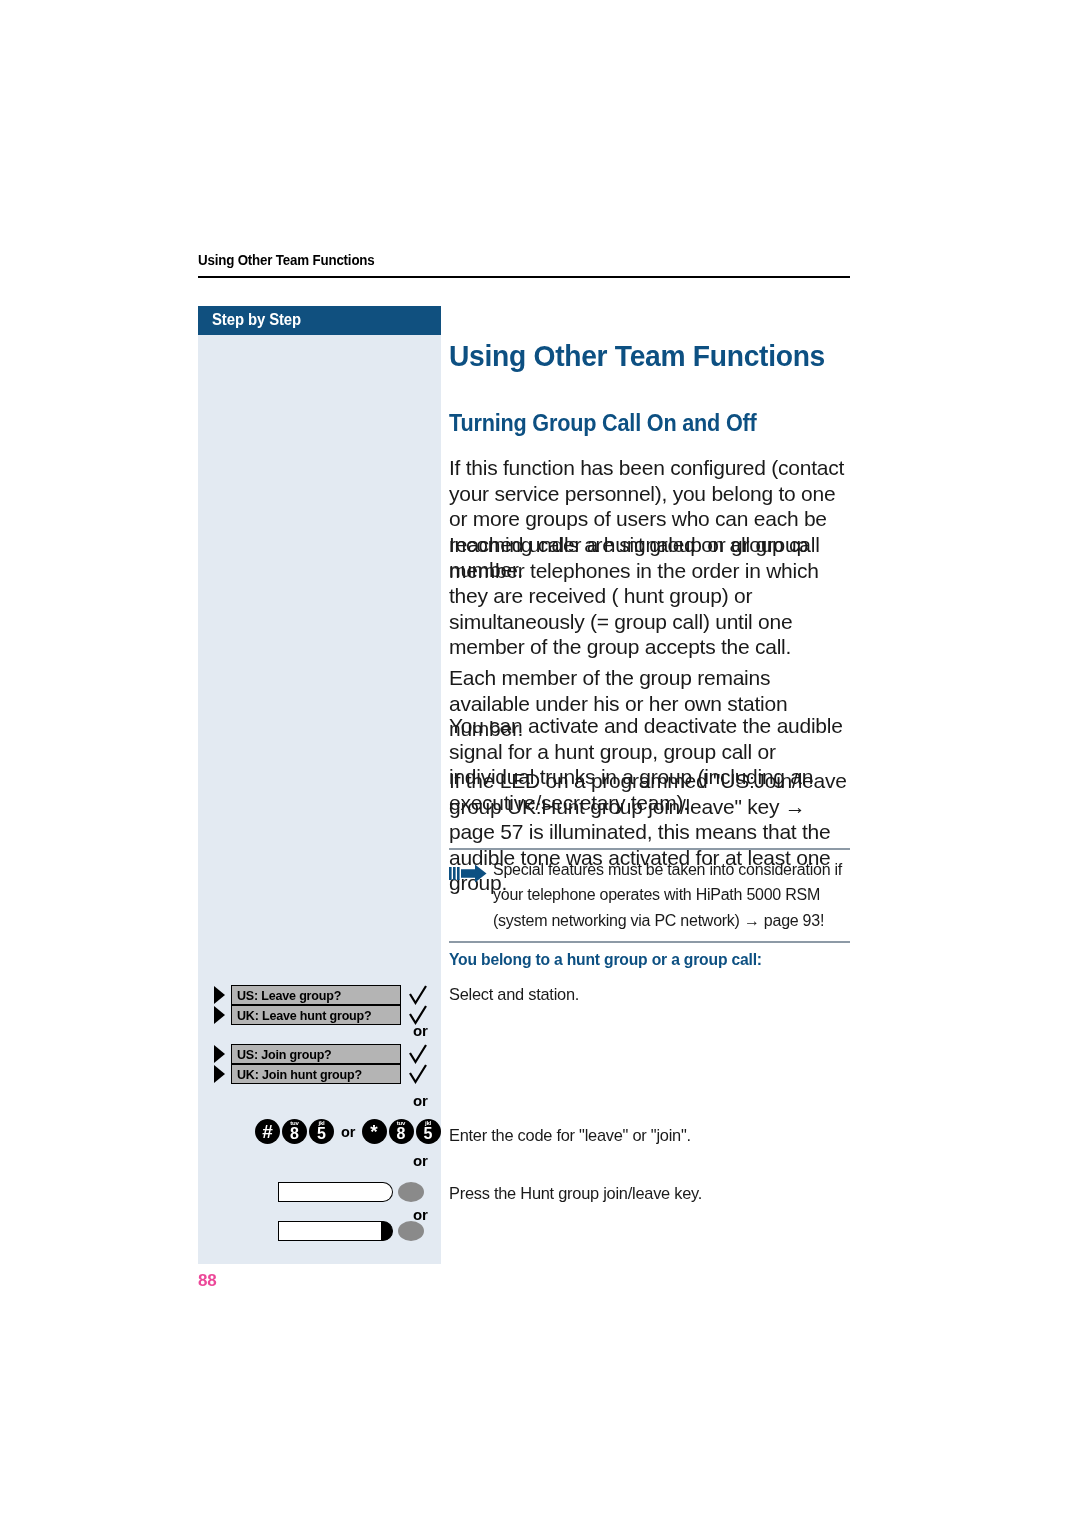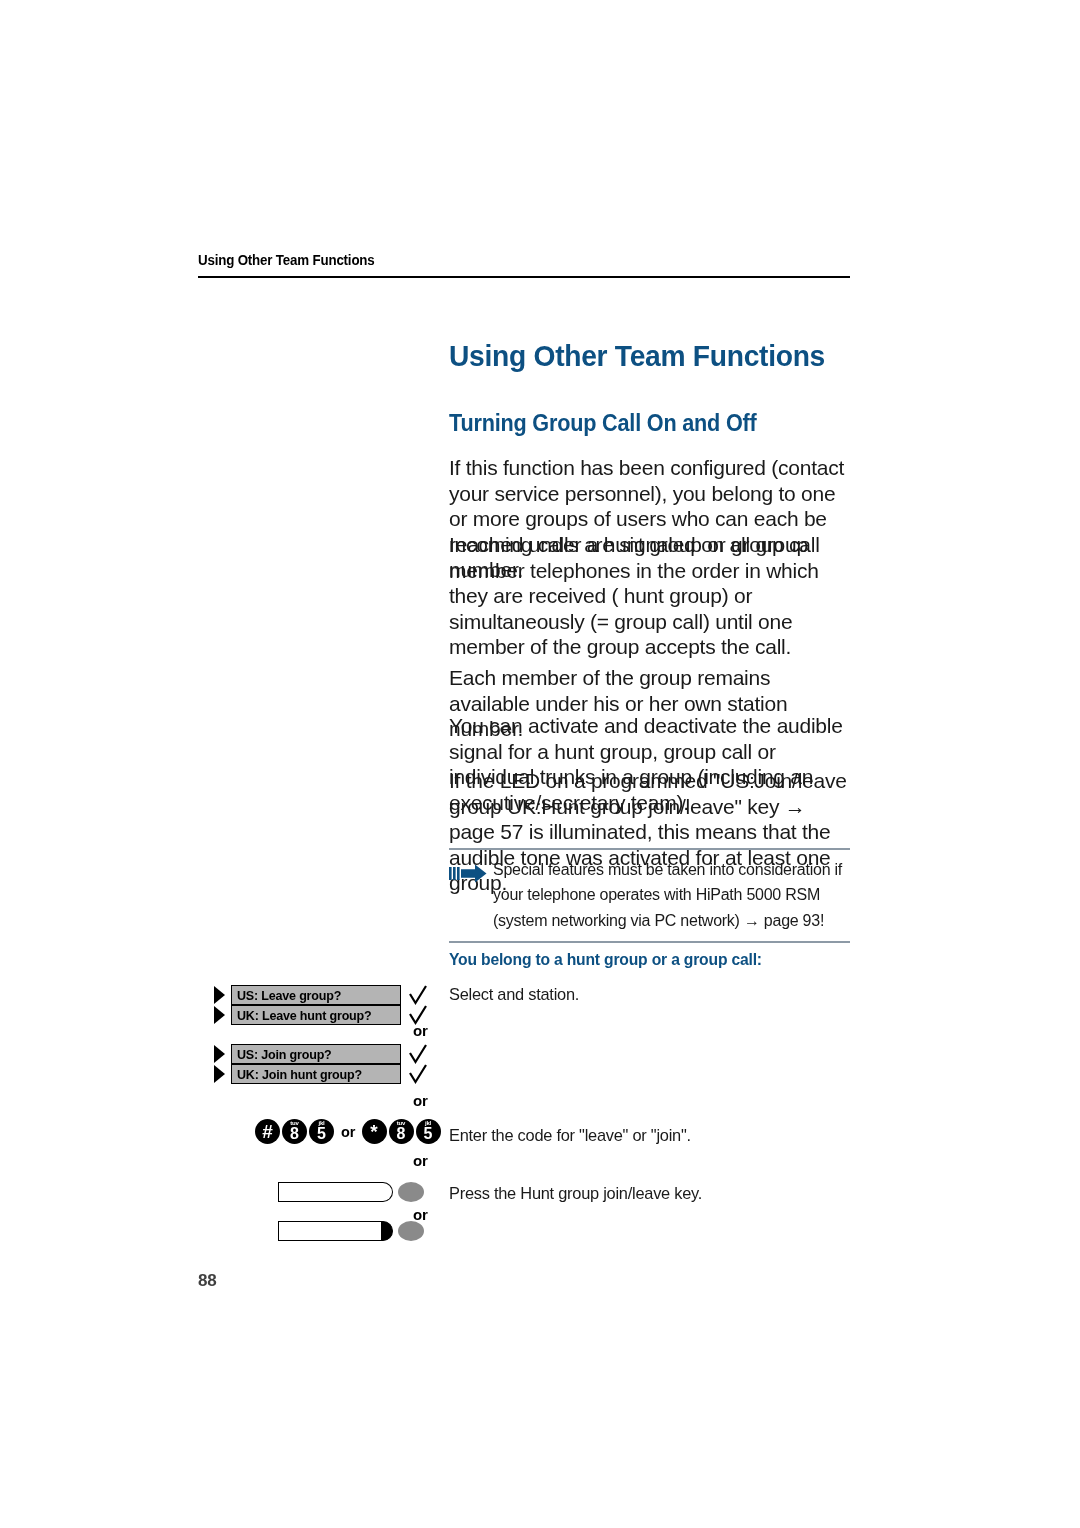--- a/index.html
+++ b/index.html
@@ -299,32 +299,37 @@
     margin-left: 5px;
   }
 
   
   .page-number {
     position: absolute;
     left: 198px;
     top: 1271px;
     font-size: 17px;
     font-weight: bold;
-    color: #404040;
+    color: #ec4899;
     letter-spacing: -0.2px;
   }
 </style>
 </head>
 <body>
 
 <div class="page">
 
   <div class="running-header">Using Other Team Functions</div>
   <div class="header-rule"></div>
 
+  <div class="sbs-panel">
+    <div class="sbs-header">
+      <div class="sbs-header-label">Step by Step</div>
+    </div>
+  </div>
 
   <div class="title-h1">Using Other Team Functions</div>
   <div class="title-h2">Turning Group Call On and Off</div>
 
   <div class="body-block" style="top:455px;">If this function has been configured (contact your service personnel), you belong to one or more groups of users who can each be reached under a hunt group or group call number.</div>
   <div class="body-block" style="top:532px;">Incoming calls are signaled on all group member telephones in the order in which they are received ( hunt group) or simultaneously (= group call) until one member of the group accepts the call.</div>
   <div class="body-block" style="top:665px;">Each member of the group remains available under his or her own station number.</div>
   <div class="body-block" style="top:713px;">You can activate and deactivate the audible signal for a hunt group, group call or individual trunks in a group (including an executive/secretary team).</div>
   <div class="body-block" style="top:768px;">If the LED on a programmed "US:Join/leave group UK:Hunt group join/leave" key → page 57 is illuminated, this means that the audible tone was activated for at least one group.</div>
 

